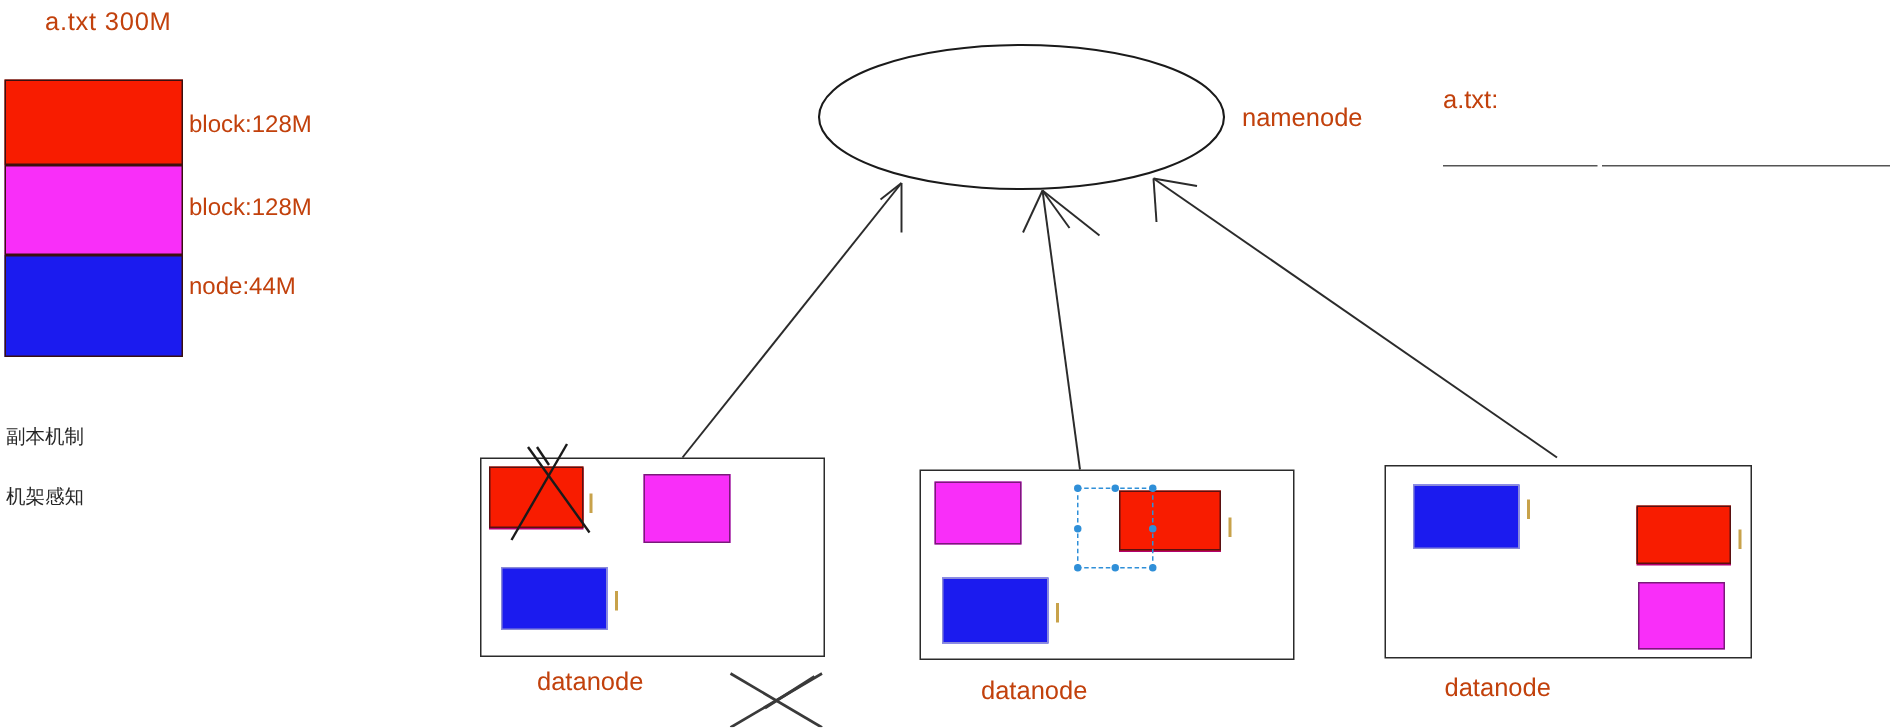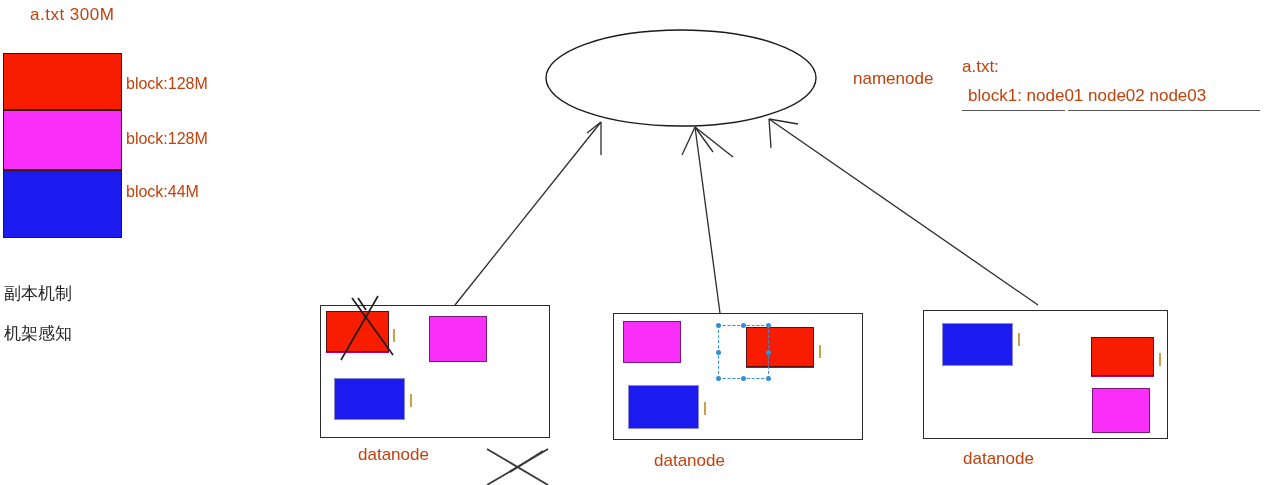--- a/index.html
+++ b/index.html
@@ -23,21 +23,21 @@
     line-height: 1;
   }
   .file-title {
     font-size: 17px;
     letter-spacing: 0.5px;
   }
   .block-label {
     font-size: 16px;
   }
   .cn-text {
-    font-size: 17px;
+    font-size: 13px;
     font-family: "DejaVu Sans", "Liberation Sans", sans-serif;
     color: #262626;
   }
   .node-label {
     font-size: 17px;
   }
   .meta-text {
     font-size: 17px;
   }
 
@@ -123,29 +123,28 @@
   <div class="txt file-title" style="left:30px; top:6px;">a.txt  300M</div>
 
   <div class="blockcol">
     <div class="seg seg-red"></div>
     <div class="seg seg-magenta"></div>
     <div class="seg seg-blue"></div>
   </div>
 
   <div class="txt block-label" style="left:126px; top:76px;">block:128M</div>
   <div class="txt block-label" style="left:126px; top:131px;">block:128M</div>
-  <div class="txt block-label" style="left:126px; top:184px;">block:44M</div>
+  <div class="txt block-label" style="left:126px; top:184px;">node:44M</div>
 
   <div class="txt cn-text" style="left:4px; top:285px;">副本机制</div>
   <div class="txt cn-text" style="left:4px; top:325px;">机架感知</div>
 
-  <div class="txt node-label" style="left:828px; top:70px;margin-left:25px;">namenode</div>
+  <div class="txt node-label" style="left:828px; top:70px;">namenode</div>
 
   <div class="txt meta-text" style="left:962px; top:58px;">a.txt:</div>
-  <div class="txt meta-text" style="left:968px; top:87px;">block1:  node01 node02 node03</div>
   <div class="underline" style="left:962px; top:110px; width:103px;"></div>
   <div class="underline" style="left:1068px; top:110px; width:192px;"></div>
 
   <div class="datanode-box" style="left:320px; top:305px; width:230px; height:133px;">
     <div class="blk blk-red" style="left:5px;  top:5px;  width:63px; height:41px;"></div>
     <div class="tick" style="left:72px; top:23px;"></div>
     <div class="blk blk-magenta" style="left:108px; top:10px; width:58px; height:46px;"></div>
     <div class="blk blk-blue" style="left:13px; top:72px; width:71px; height:42px;"></div>
     <div class="tick" style="left:89px; top:88px;"></div>
   </div>

